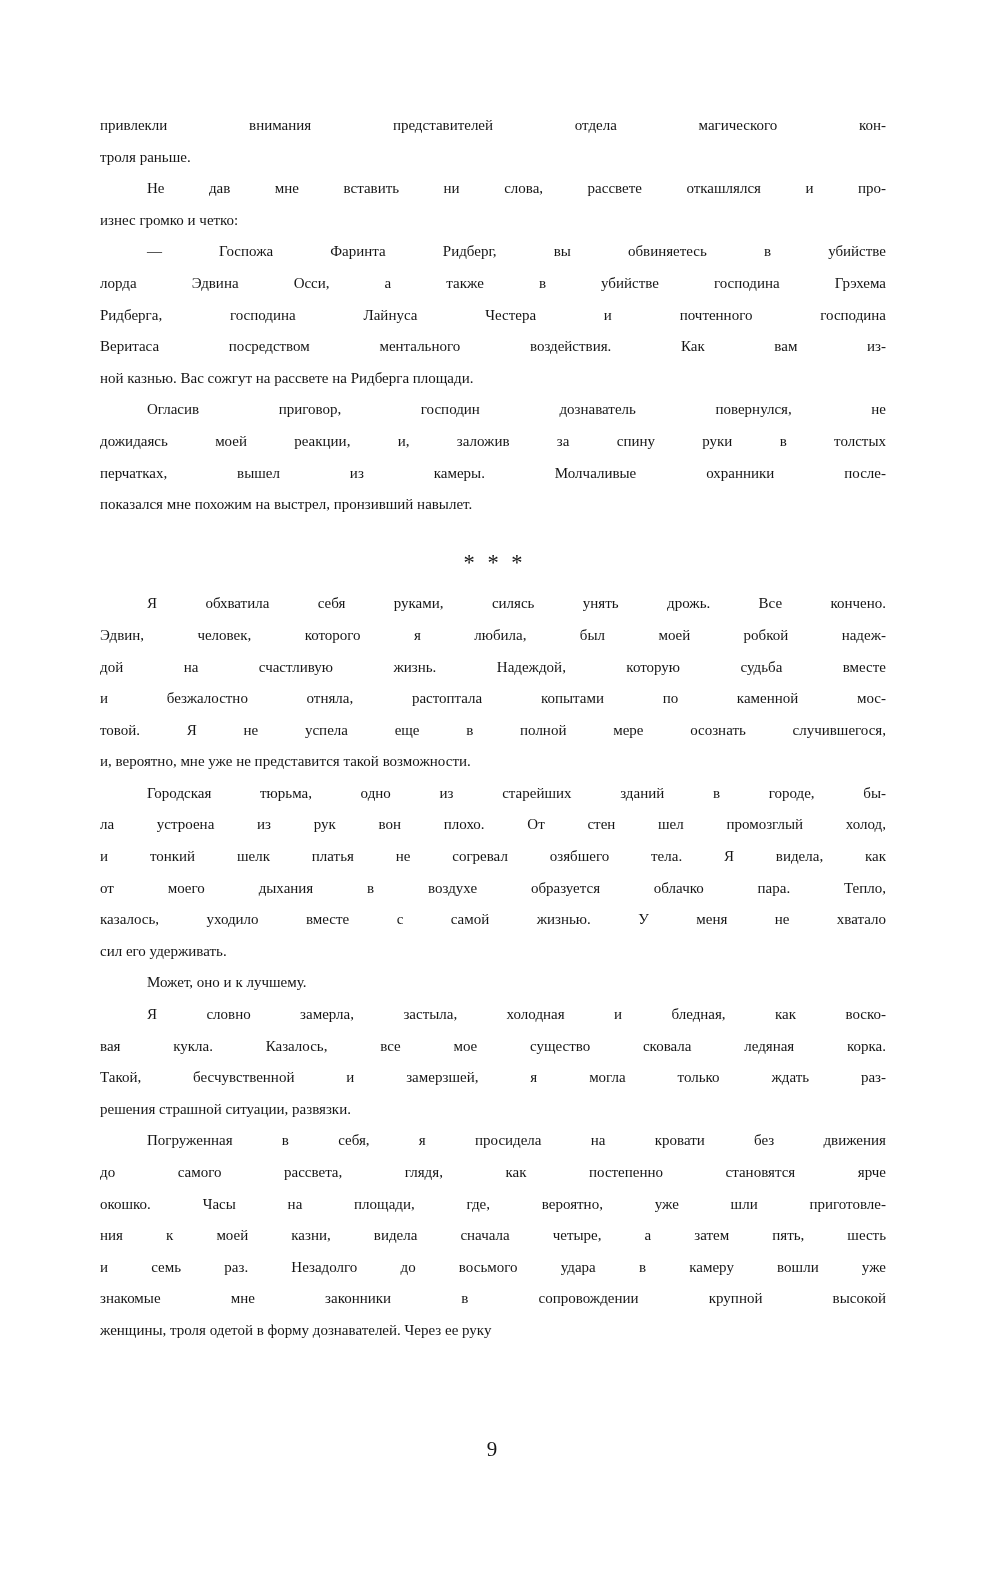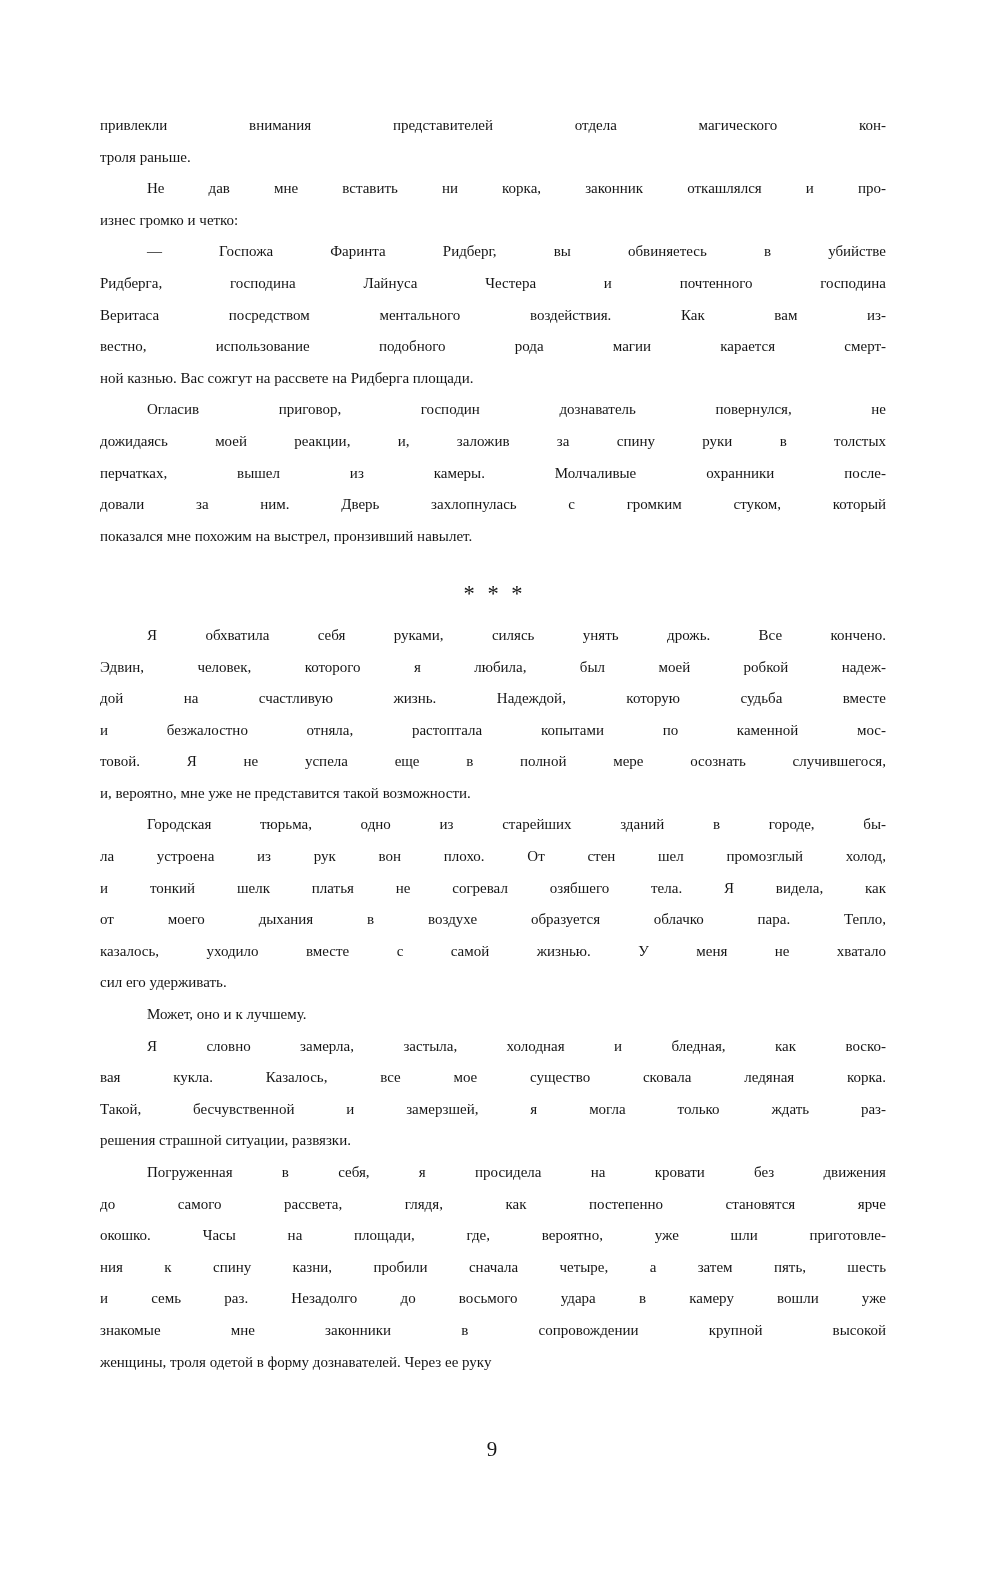--- a/index.html
+++ b/index.html
@@ -64,35 +64,34 @@
 </head>
 <body>
 
 <div class="book-page">
   <div class="text-block">
       <p class="para">
         <span class="line">привлекли внимания представителей отдела магического кон-</span>
         <span class="line last">троля раньше.</span>
       </p>
       <p class="para indent">
-        <span class="line">Не дав мне вставить ни корка, законник откашлялся и про-</span>
+        <span class="line">Не дав мне вставить ни слова, рассвете откашлялся и про-</span>
         <span class="line last">изнес громко и четко:</span>
       </p>
       <p class="para indent">
         <span class="line">— Госпожа Фаринта Ридберг, вы обвиняетесь в убийстве</span>
+        <span class="line">лорда Эдвина Осси, а также в убийстве господина Грэхема</span>
         <span class="line">Ридберга, господина Лайнуса Честера и почтенного господина</span>
         <span class="line">Веритаса посредством ментального воздействия. Как вам из-</span>
-        <span class="line">вестно, использование подобного рода магии карается смерт-</span>
         <span class="line last">ной казнью. Вас сожгут на рассвете на Ридберга площади.</span>
       </p>
       <p class="para indent">
         <span class="line">Огласив приговор, господин дознаватель повернулся, не</span>
         <span class="line">дожидаясь моей реакции, и, заложив за спину руки в толстых</span>
         <span class="line">перчатках, вышел из камеры. Молчаливые охранники после-</span>
-        <span class="line">довали за ним. Дверь захлопнулась с громким стуком, который</span>
         <span class="line last">показался мне похожим на выстрел, пронзивший навылет.</span>
       </p>
       <div class="separator">* * *</div>
       <p class="para indent">
         <span class="line">Я обхватила себя руками, силясь унять дрожь. Все кончено.</span>
         <span class="line">Эдвин, человек, которого я любила, был моей робкой надеж-</span>
         <span class="line">дой на счастливую жизнь. Надеждой, которую судьба вместе</span>
         <span class="line">и безжалостно отняла, растоптала копытами по каменной мос-</span>
         <span class="line">товой. Я не успела еще в полной мере осознать случившегося,</span>
         <span class="line last">и, вероятно, мне уже не представится такой возможности.</span>
@@ -111,20 +110,20 @@
       <p class="para indent">
         <span class="line">Я словно замерла, застыла, холодная и бледная, как воско-</span>
         <span class="line">вая кукла. Казалось, все мое существо сковала ледяная корка.</span>
         <span class="line">Такой, бесчувственной и замерзшей, я могла только ждать раз-</span>
         <span class="line last">решения страшной ситуации, развязки.</span>
       </p>
       <p class="para indent">
         <span class="line">Погруженная в себя, я просидела на кровати без движения</span>
         <span class="line">до самого рассвета, глядя, как постепенно становятся ярче</span>
         <span class="line">окошко. Часы на площади, где, вероятно, уже шли приготовле-</span>
-        <span class="line">ния к спину казни, пробили сначала четыре, а затем пять, шесть</span>
+        <span class="line">ния к моей казни, видела сначала четыре, а затем пять, шесть</span>
         <span class="line">и семь раз. Незадолго до восьмого удара в камеру вошли уже</span>
         <span class="line">знакомые мне законники в сопровождении крупной высокой</span>
         <span class="line last">женщины, троля одетой в форму дознавателей. Через ее руку</span>
       </p>
     </div>
   <div class="page-number">9</div>
 </div>
 
 </body></html>

